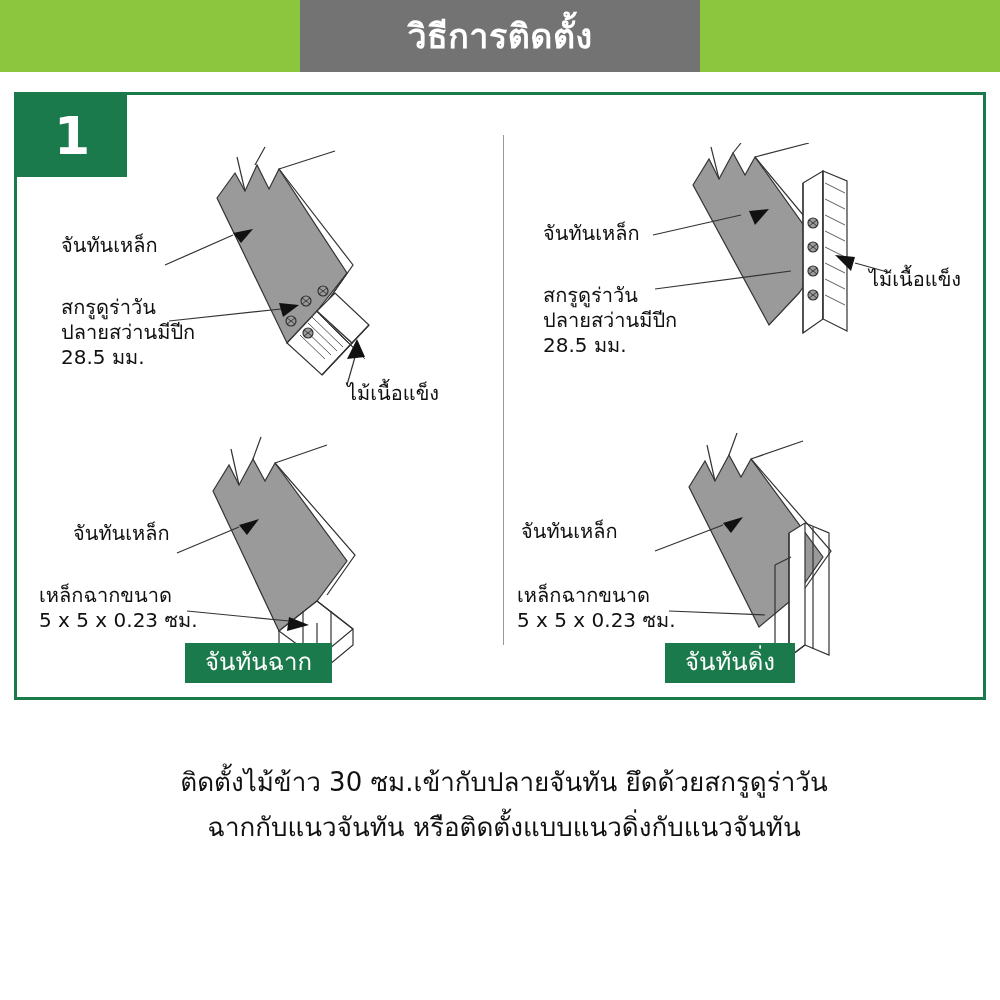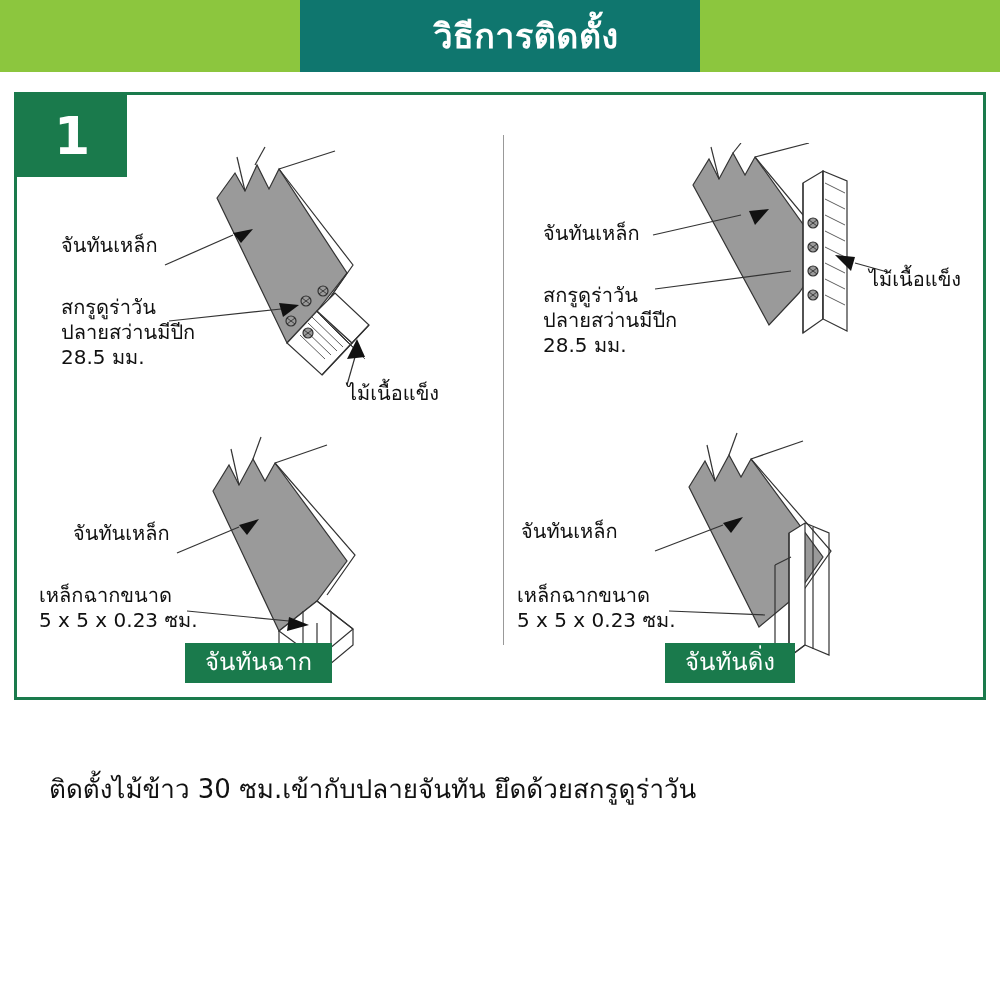--- a/index.html
+++ b/index.html
@@ -32,25 +32,24 @@
   .header-right {
     position: absolute;
     right: 0; top: 0;
     width: 300px; height: 72px;
     background: #8cc63e;
   }
   .header-center {
     position: absolute;
     left: 300px; top: 0;
     width: 400px; height: 72px;
-    background: #0f766e;
+    background: #737373;
     display: flex;
     align-items: center;
     justify-content: center;
-    padding-left: 26px;
   }
   .header-title {
     color: #ffffff;
     font-size: 34px;
     font-weight: bold;
     letter-spacing: 0.5px;
     line-height: 1;
     white-space: nowrap;
   }
 
@@ -135,21 +134,21 @@
   
   .footer {
     position: absolute;
     left: 34px;
     top: 756px;
     width: 940px;
     font-size: 26px;
     line-height: 1.42;
     color: #111111;
   }
-  .footer p { margin: 15px; }
+  .footer p { margin: 8px; text-align: center; }
 </style>
 </head>
 <body>
 
 <div class="header-bar">
   <div class="header-left"></div>
   <div class="header-center">
     <span class="header-title">วิธีการติดตั้ง</span>
   </div>
   <div class="header-right"></div>
@@ -334,13 +333,14 @@
 5 x 5 x 0.23 ซม.</div>
     </div>
   </div>
 
   <div class="chip right">จันทันดิ่ง</div>
   <div class="chip left">จันทันฉาก</div>
 </div>
 
 <div class="footer">
   <p>ติดตั้งไม้ข้าว 30 ซม.เข้ากับปลายจันทัน ยึดด้วยสกรูดูร่าวัน</p>
+  <p>ฉากกับแนวจันทัน หรือติดตั้งแบบแนวดิ่งกับแนวจันทัน</p>
 </div>
 
 </body></html>

